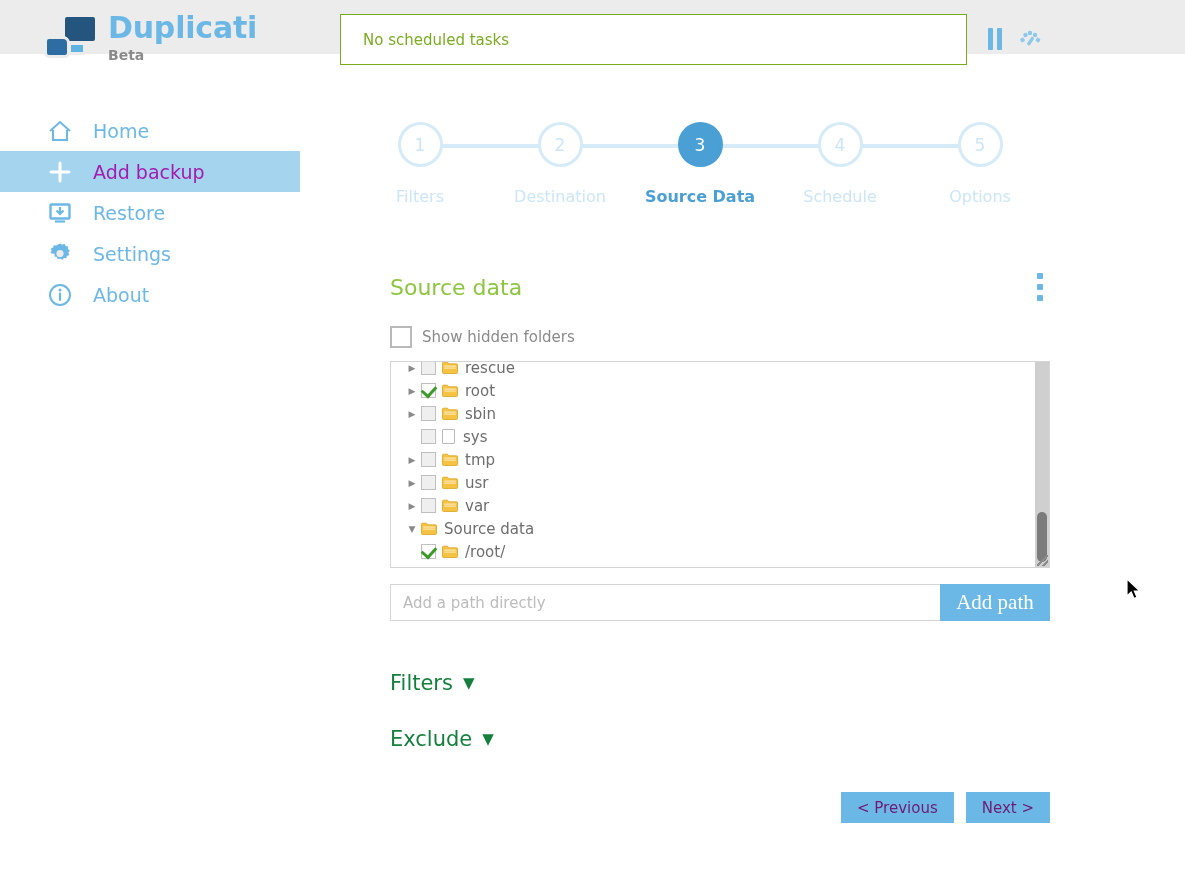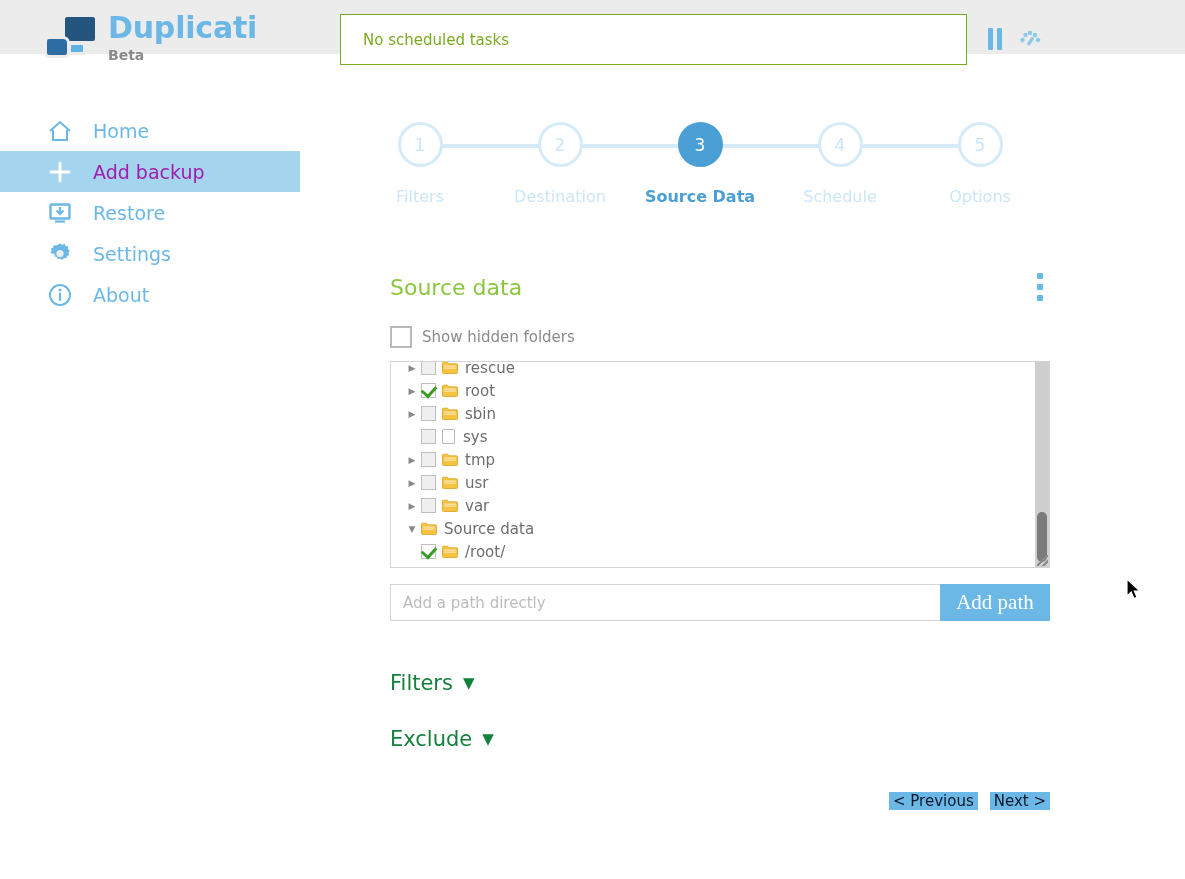--- a/index.html
+++ b/index.html
@@ -239,22 +239,22 @@
     font-size: 21px; color: #15803d; cursor: pointer;
   }
   .chev { font-size: 15px; line-height: 1; }
 
   
   .btn-row {
     position: absolute; left: 390px; top: 792px;
     width: 660px; display: flex; justify-content: flex-end; gap: 12px;
   }
   .wiz-btn {
-    height: 18px; padding: 0 4px;
-    background: #6bb8e6; border: none; color: #0f172a;
+    height: 31px; padding: 0 16px;
+    background: #6bb8e6; border: none; color: #701a75;
     font-size: 15px; cursor: pointer;
     font-family: "DejaVu Sans", sans-serif;
   }
 
   .cursor { position: absolute; left: 1126px; top: 578px; }
 </style>
 </head>
 <body>
 
 <div class="header">

